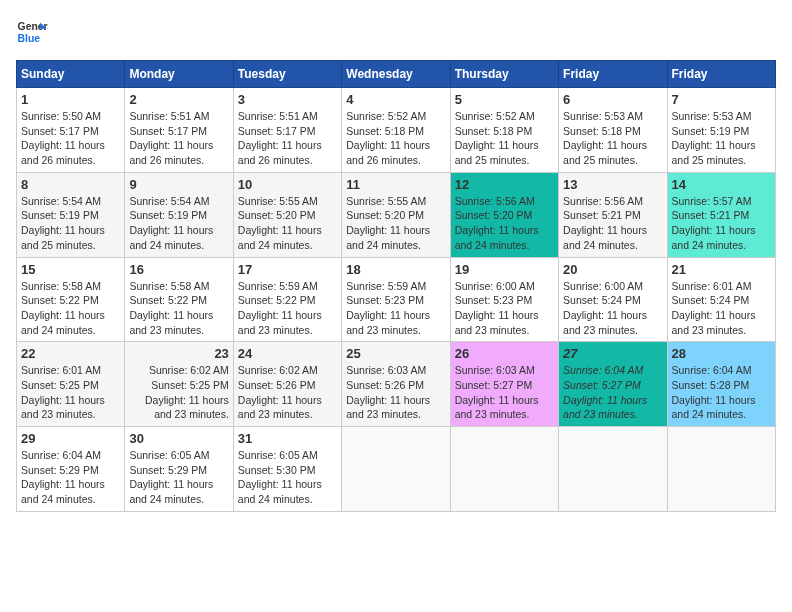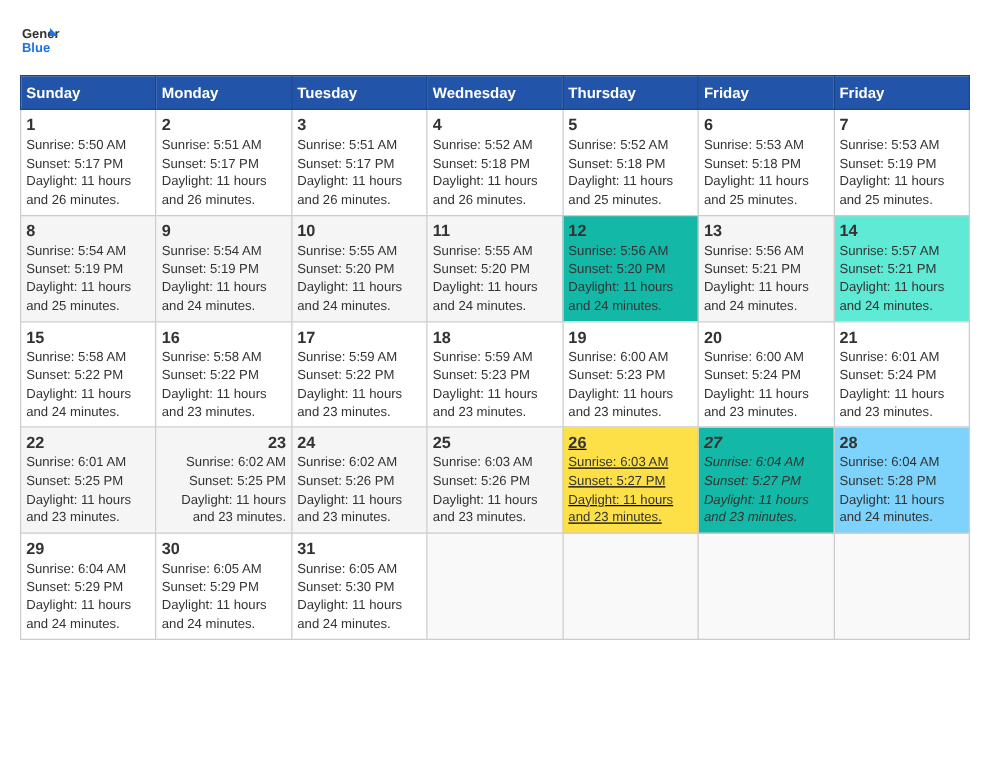--- a/index.html
+++ b/index.html
@@ -286,21 +286,21 @@
 Daylight: 11 hours
 and 23 minutes.</div>
         </td>
         <td style="background: rgb(245, 245, 245);">
           <span class="day-number">25</span>
           <div class="day-info" style="white-space: pre-line;">Sunrise: 6:03 AM
 Sunset: 5:26 PM
 Daylight: 11 hours
 and 23 minutes.</div>
         </td>
-        <td style="background: #fde047; text-decoration: underline;">
+        <td style="background: #f0abfc;">
           <span class="day-number">26</span>
           <div class="day-info" style="white-space: pre-line;">Sunrise: 6:03 AM
 Sunset: 5:27 PM
 Daylight: 11 hours
 and 23 minutes.</div>
         </td>
         <td style="background: #14b8a6; font-style: italic;">
           <span class="day-number">27</span>
           <div class="day-info" style="white-space: pre-line;">Sunrise: 6:04 AM
 Sunset: 5:27 PM

